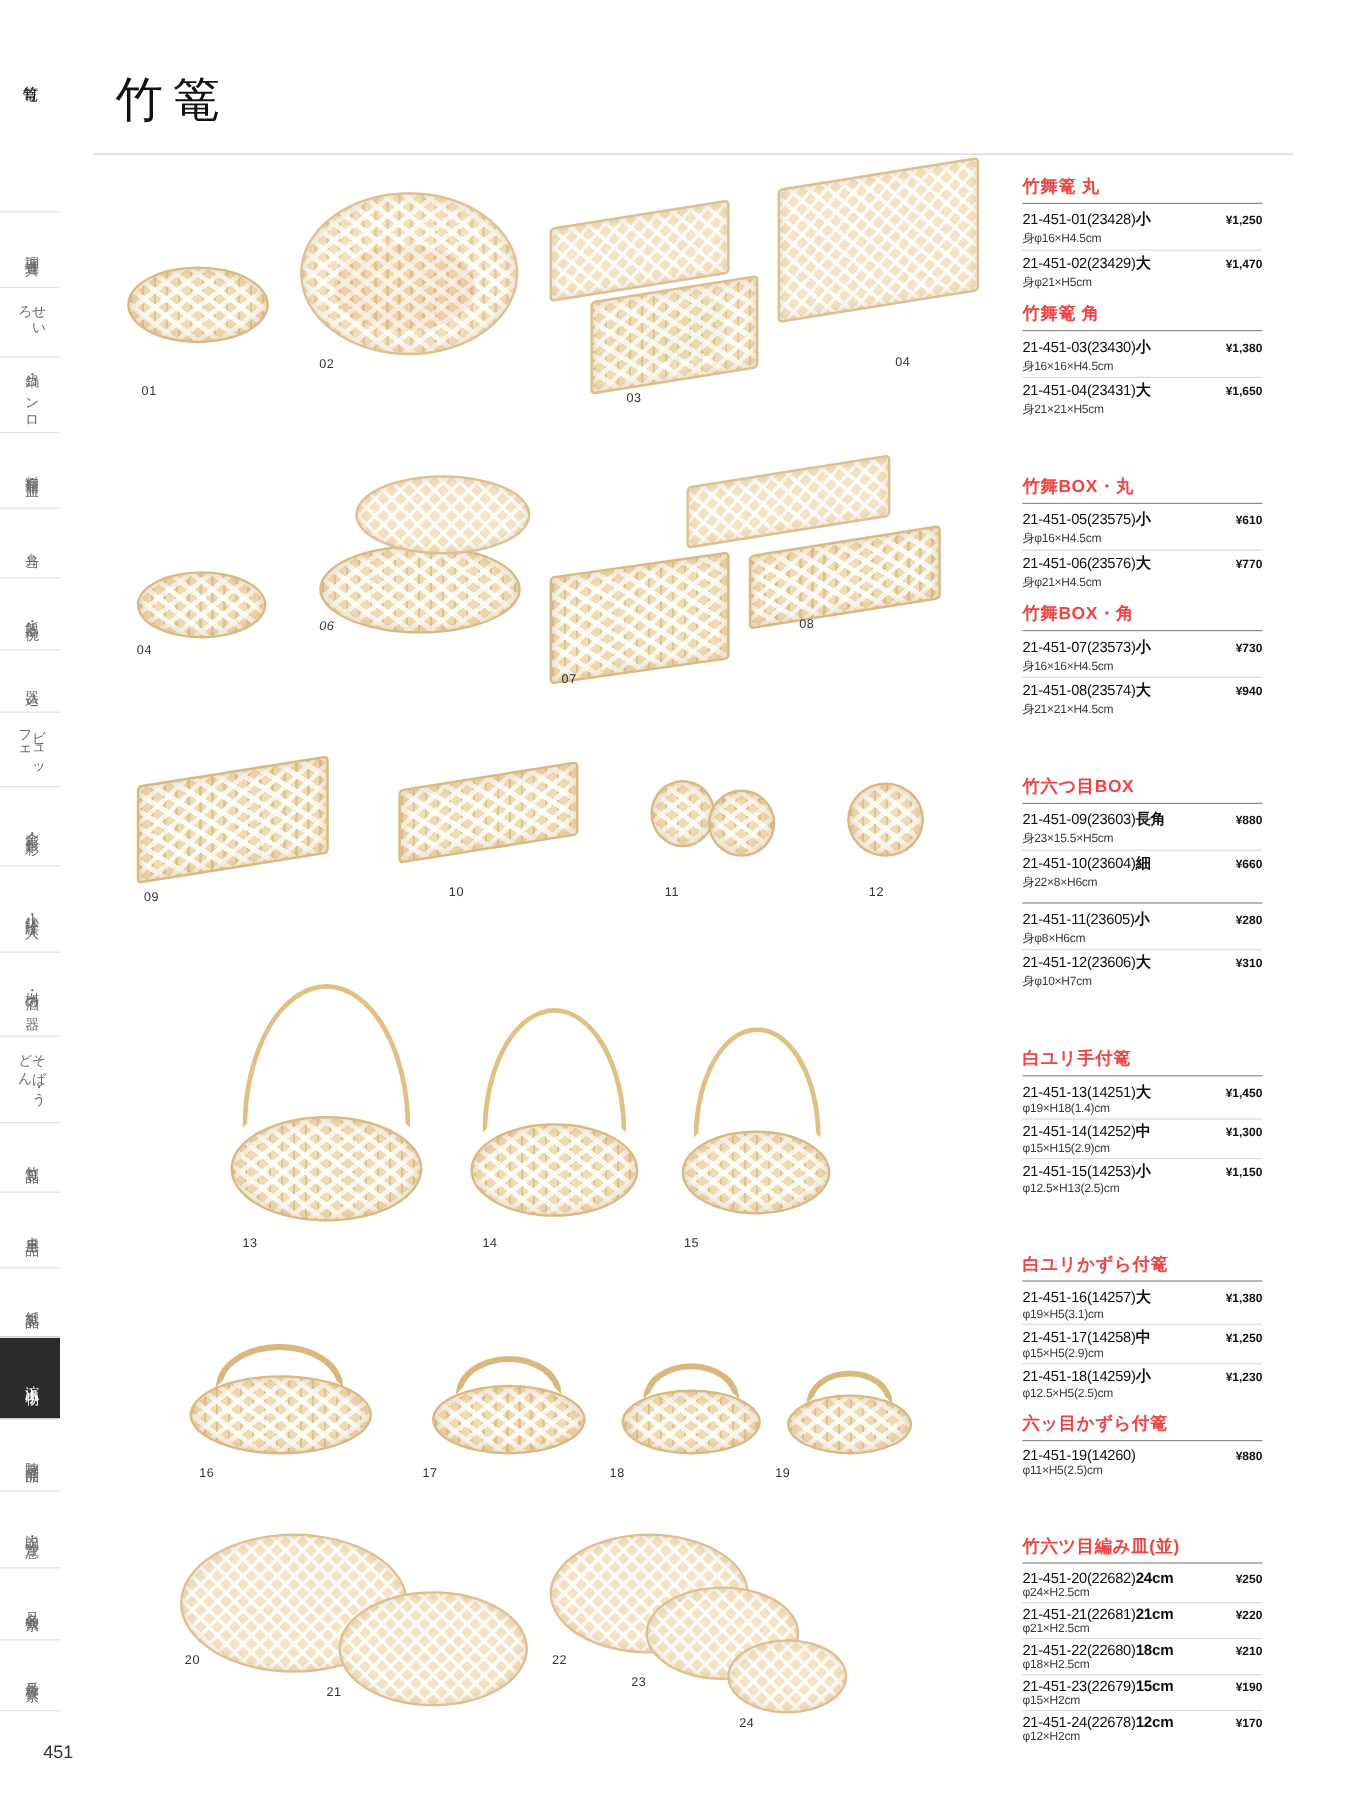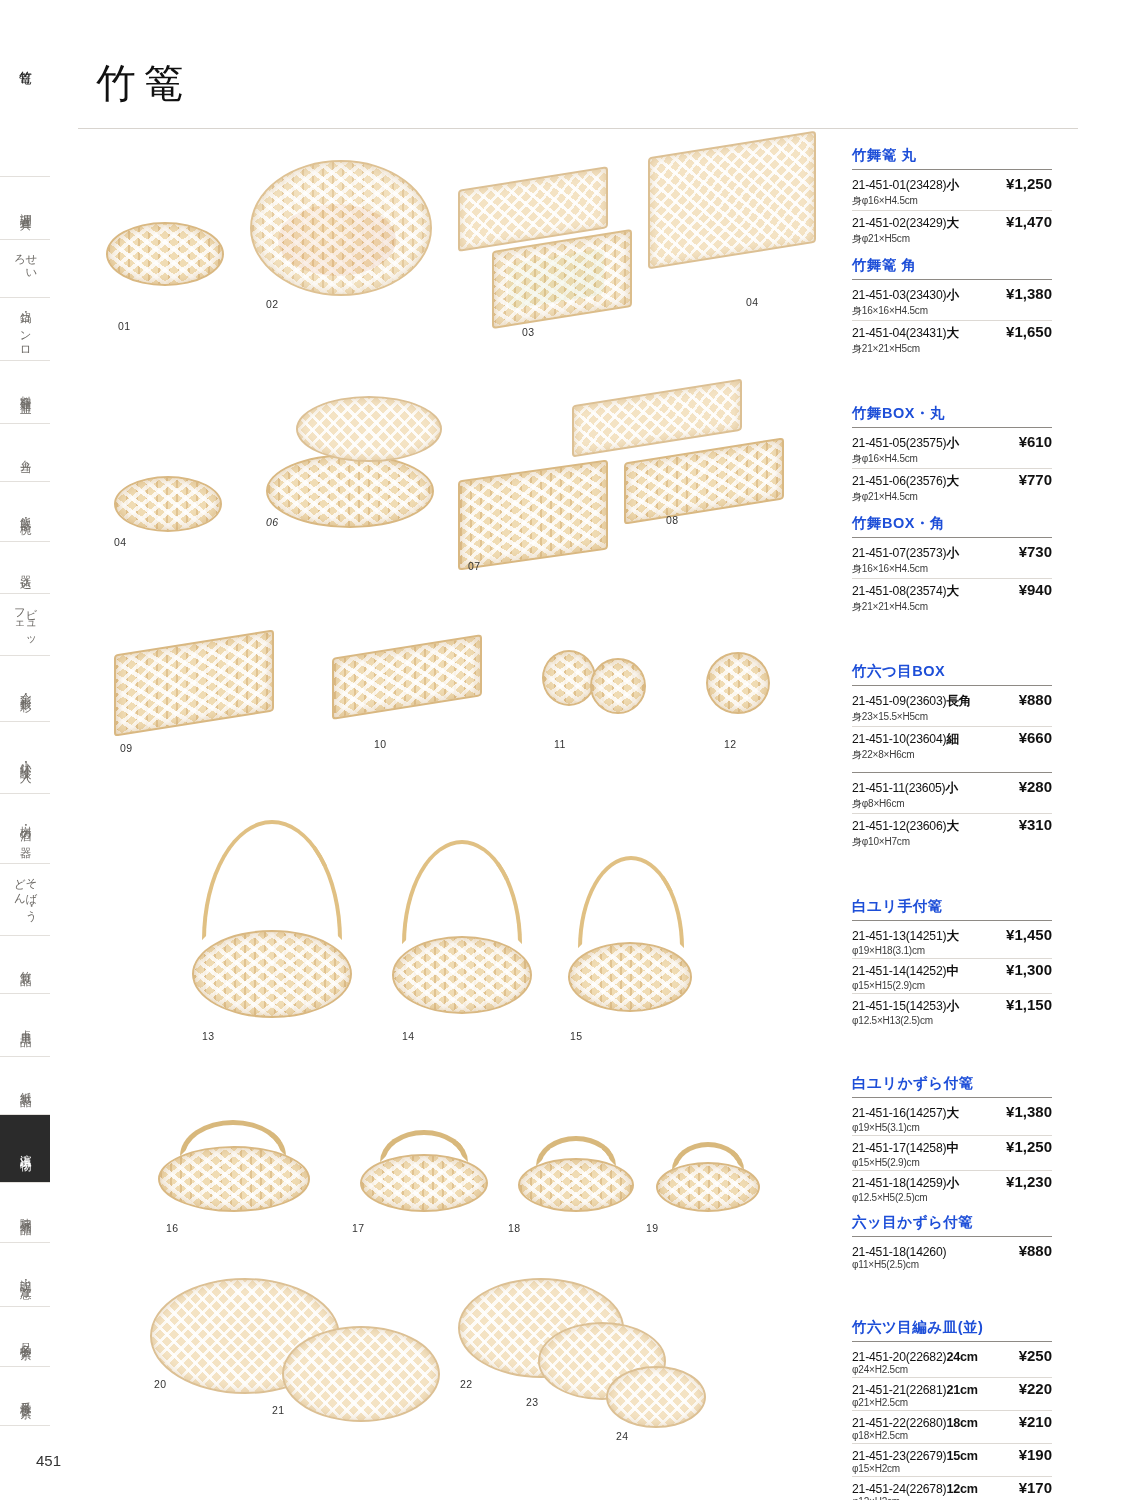--- a/index.html
+++ b/index.html
@@ -51,31 +51,31 @@
   }
 
   
   .price-col {
     position: absolute; left: 852px; top: 146px; width: 200px;
   }
   .grp { margin-bottom: 0; }
   .grp + .grp { margin-top: 10px; }
   .grp-gap { height: 46px; }
   .grp-head {
-    font-size: 14.5px; font-weight: bold; color: #1d4ed8;
+    font-size: 14.5px; font-weight: bold; color: #ef4444;
     padding-bottom: 4px; letter-spacing: 0.5px;
   }
   .grp-rule { height: 1px; background: #8e8a85; margin-bottom: 3px; }
   .row {
     display: flex; justify-content: space-between; align-items: baseline;
     font-size: 12.2px; color: #111; padding-top: 2px;
   }
   .row .code { letter-spacing: -0.2px; }
   .row .code b { font-size: 12.6px; }
-  .row .price { font-weight: bold; font-size: 15px; white-space: nowrap; }
+  .row .price { font-weight: bold; font-size: 10px; white-space: nowrap; }
   .spec { font-size: 10px; color: #3a3a3a; margin: 0 0 2px 0; letter-spacing: -0.2px; }
   .rowline { height: 1px; background: #ddd9d4; margin-top: 2px; }
 
   
   .photos { position: absolute; left: 60px; top: 130px; width: 790px; height: 1320px; }
   .item { position: absolute; }
   .cap {
     position: absolute; font-size: 10.5px; color: #333; letter-spacing: 0.5px;
   }
 
@@ -420,21 +420,21 @@
 
   <div class="grp-gap"></div>
 
   <div class="grp">
     <div class="grp-head">白ユリ手付篭</div>
     <div class="grp-rule"></div>
     <div class="row">
       <span class="code"><span>21-451-13(14251)</span><b>大</b></span>
       <span class="price">¥1,450</span>
     </div>
-    <div class="spec">φ19×H18(3.1)cm</div>
+    <div class="spec">φ19×H18(1.4)cm</div>
     <div class="rowline"></div>
     <div class="row">
       <span class="code"><span>21-451-14(14252)</span><b>中</b></span>
       <span class="price">¥1,300</span>
     </div>
     <div class="spec">φ15×H15(2.9)cm</div>
     <div class="rowline"></div>
     <div class="row">
       <span class="code"><span>21-451-15(14253)</span><b>小</b></span>
       <span class="price">¥1,150</span>
@@ -463,21 +463,21 @@
       <span class="code"><span>21-451-18(14259)</span><b>小</b></span>
       <span class="price">¥1,230</span>
     </div>
     <div class="spec">φ12.5×H5(2.5)cm</div>
   </div>
 
   <div class="grp">
     <div class="grp-head">六ッ目かずら付篭</div>
     <div class="grp-rule"></div>
     <div class="row">
-      <span class="code"><span>21-451-18(14260)</span><b></b></span>
+      <span class="code"><span>21-451-19(14260)</span><b></b></span>
       <span class="price">¥880</span>
     </div>
     <div class="spec">φ11×H5(2.5)cm</div>
   </div>
 
   <div class="grp-gap"></div>
 
   <div class="grp">
     <div class="grp-head">竹六ツ目編み皿(並)</div>
     <div class="grp-rule"></div>

